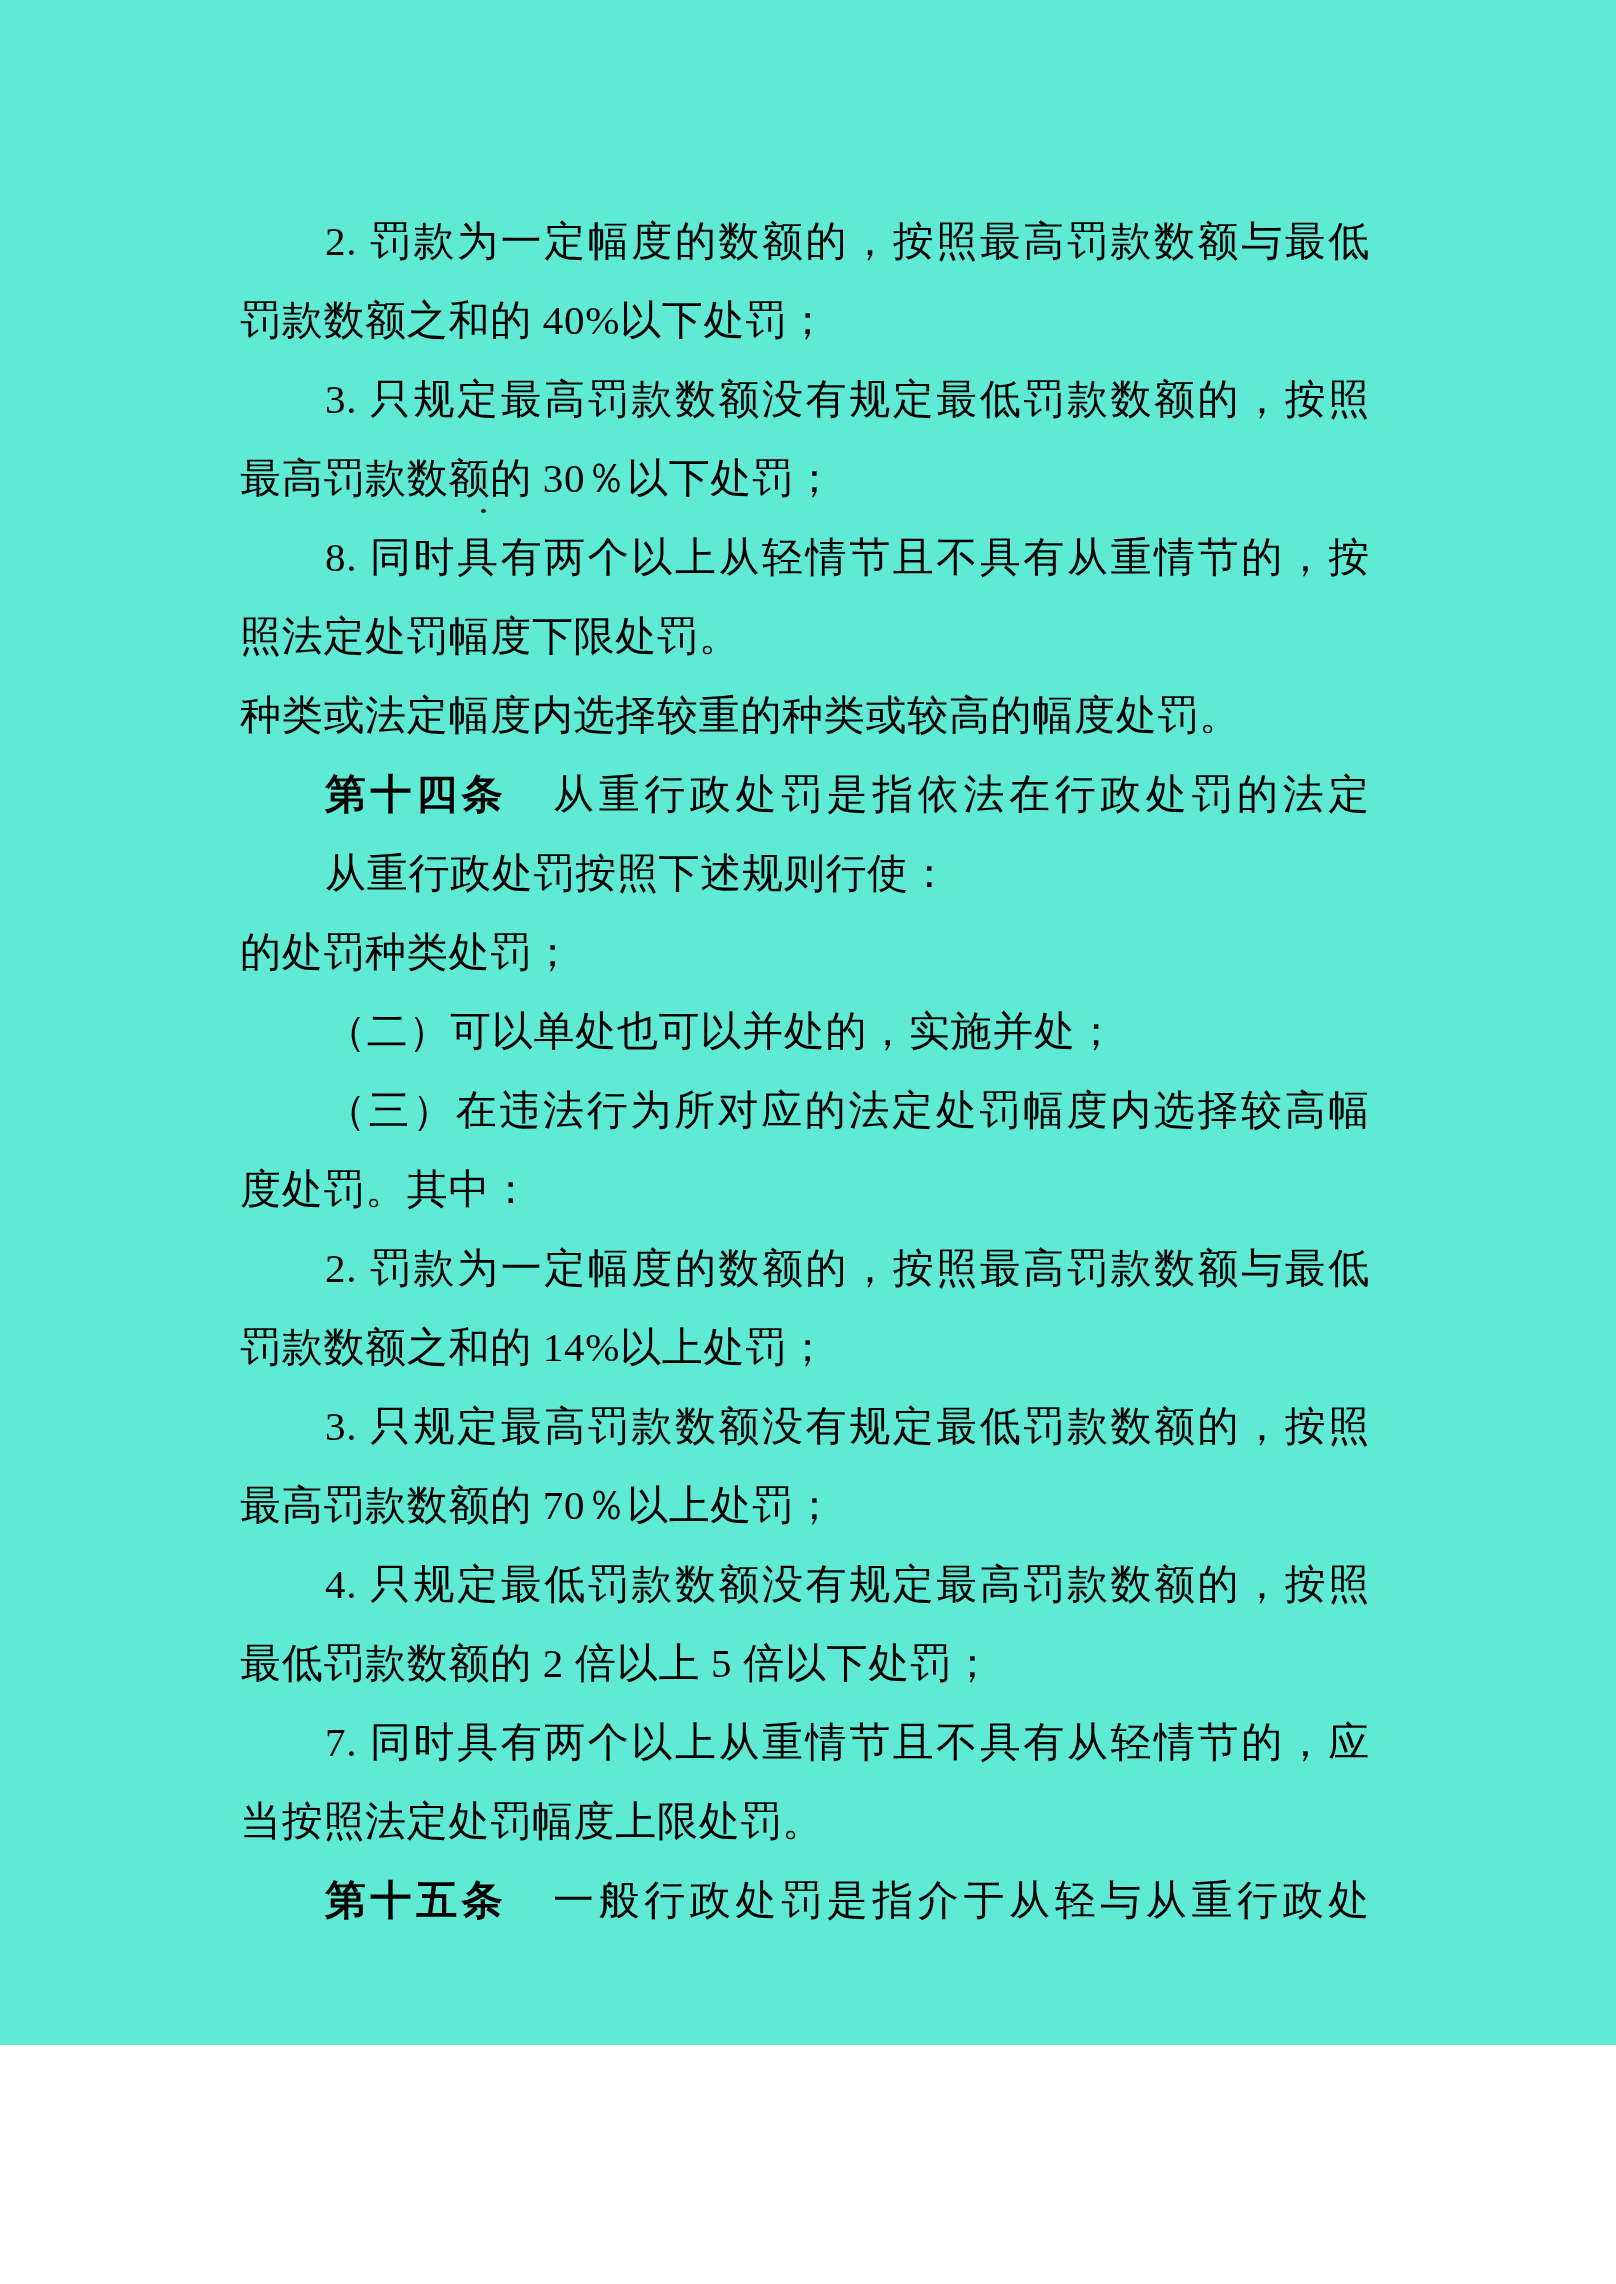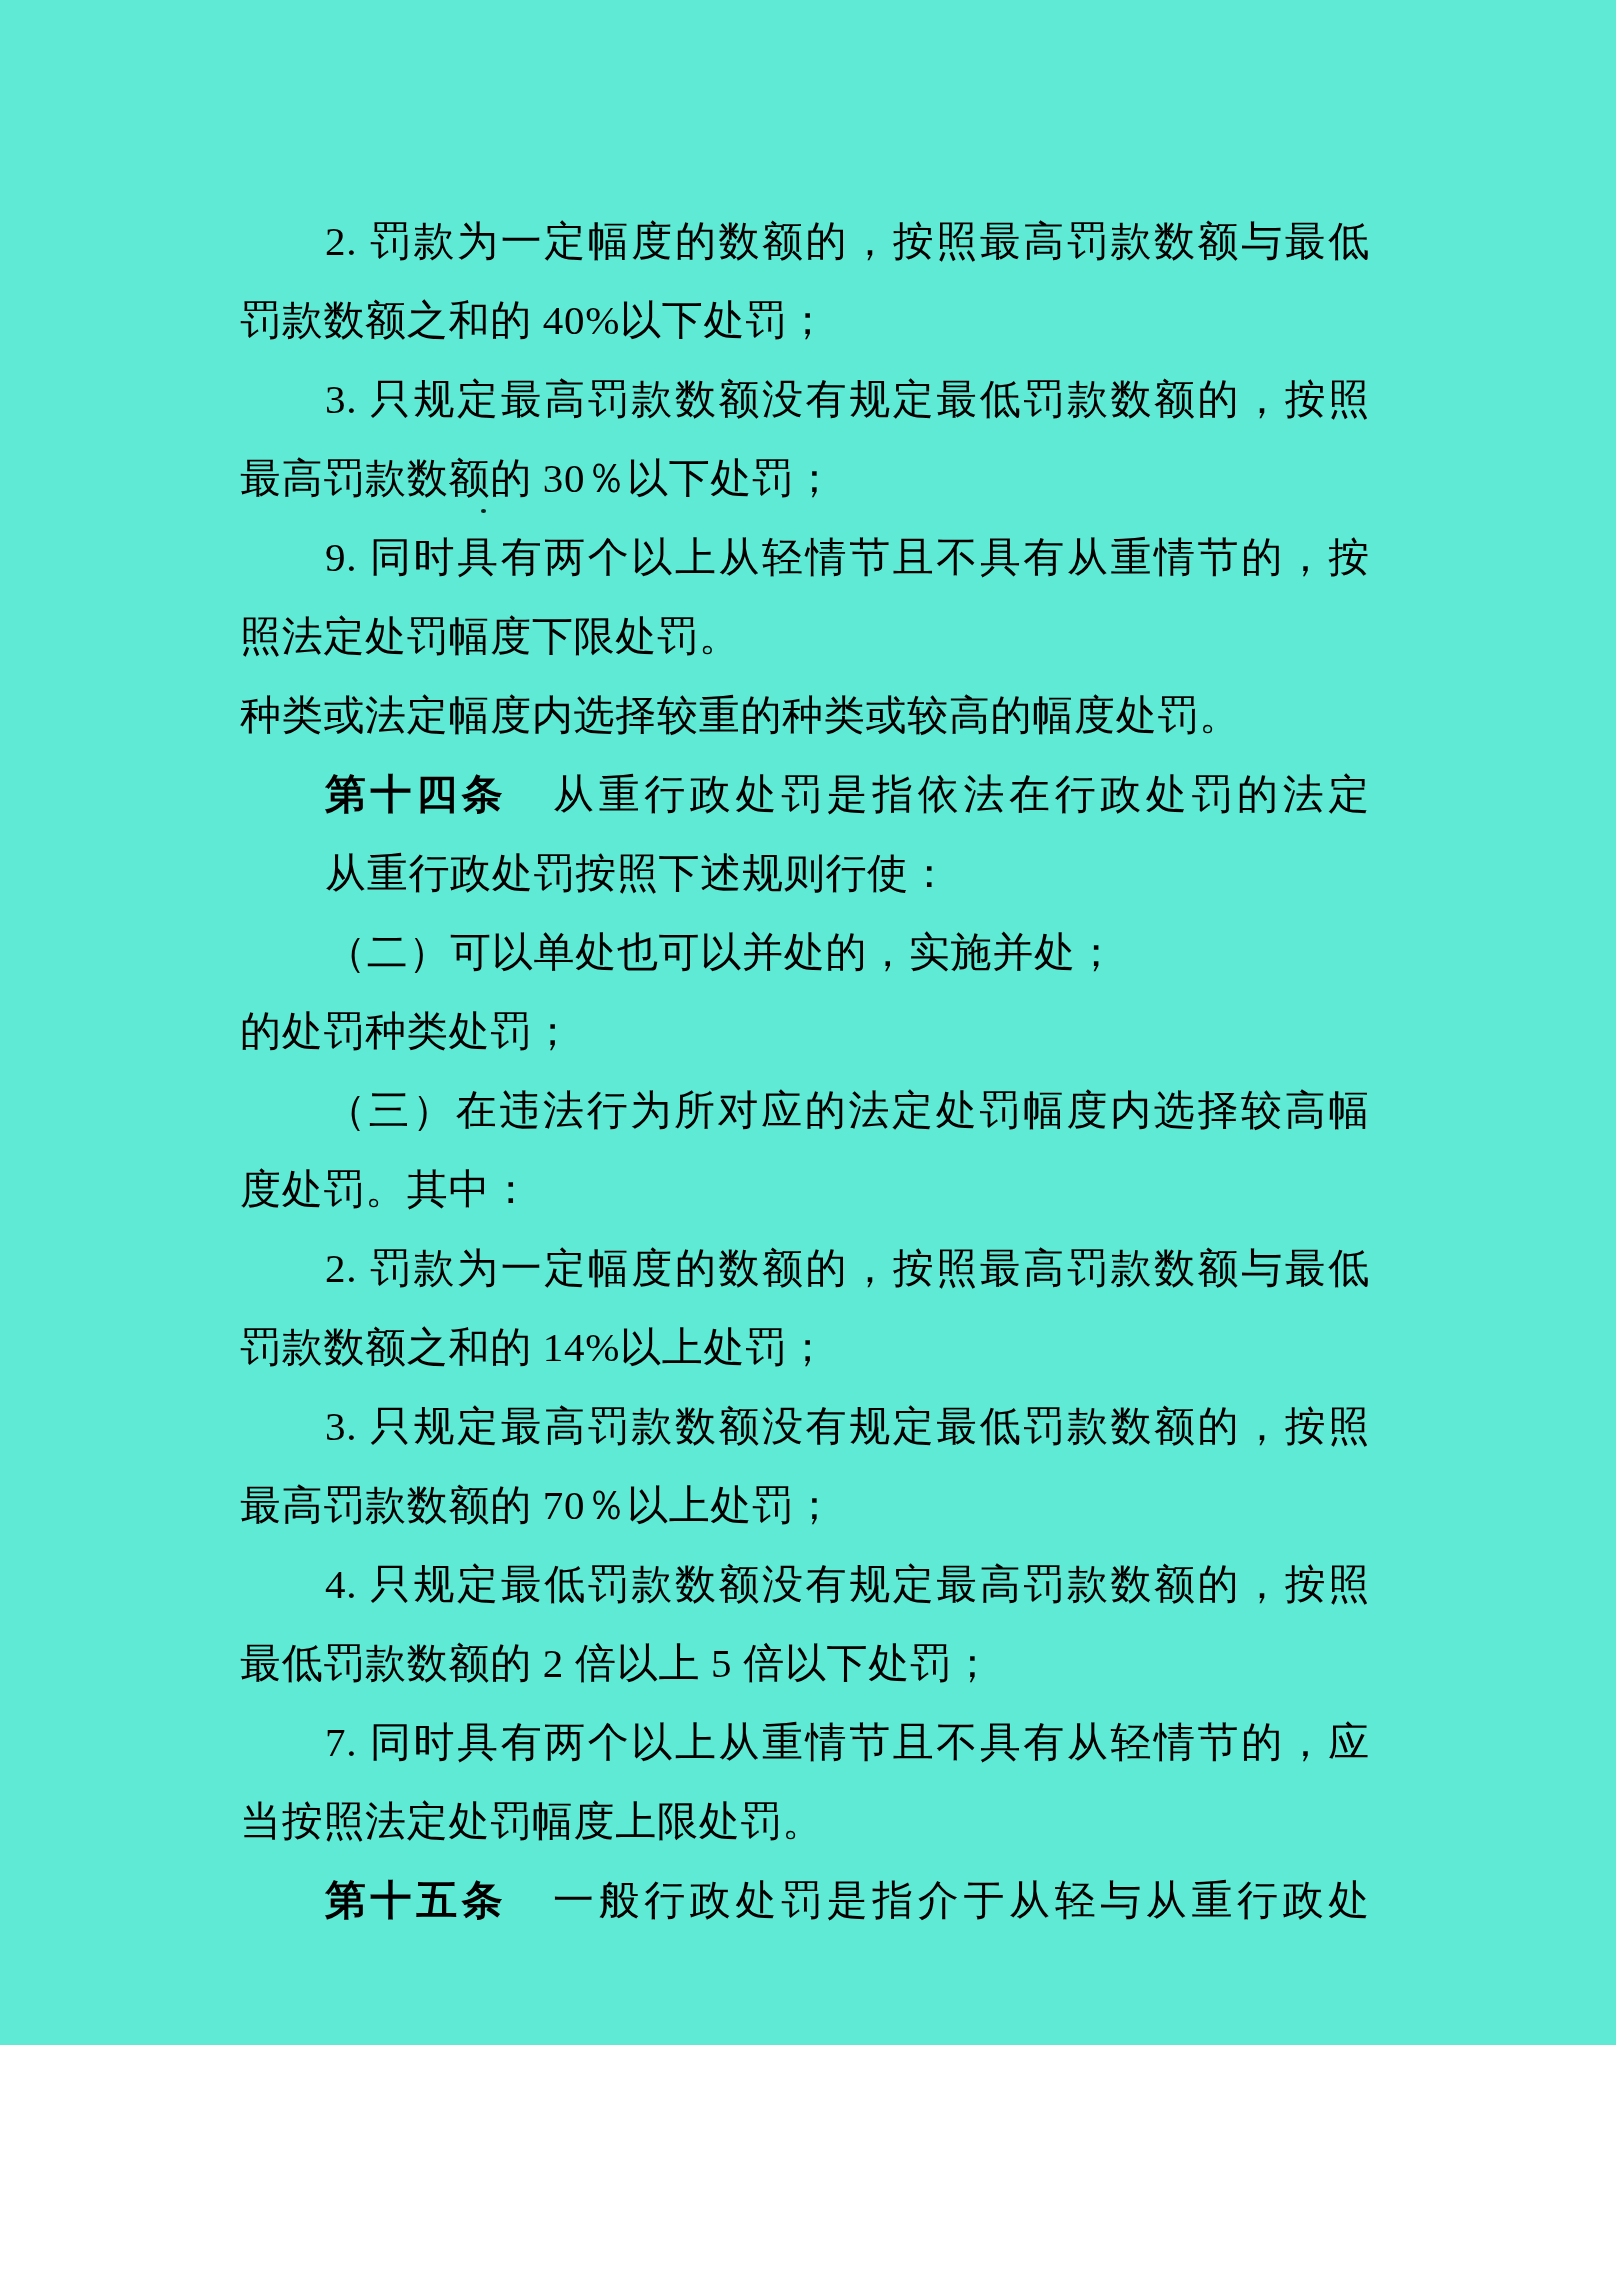--- a/index.html
+++ b/index.html
@@ -66,27 +66,27 @@
 </style>
 </head>
 <body>
 
 <div class="page">
   <div class="textblock">
     <div class="line indent full">2. 罚款为一定幅度的数额的，按照最高罚款数额与最低</div>
     <div class="line">罚款数额之和的 40%以下处罚；</div>
     <div class="line indent full">3. 只规定最高罚款数额没有规定最低罚款数额的，按照</div>
     <div class="line">最高罚款数额的 30％以下处罚；</div>
-    <div class="line indent full">9. 同时具有两个以上从轻情节且不具有从重情节的，按</div>
+    <div class="line indent full">8. 同时具有两个以上从轻情节且不具有从重情节的，按</div>
     <div class="line">照法定处罚幅度下限处罚。</div>
     <div class="line">种类或法定幅度内选择较重的种类或较高的幅度处罚。</div>
     <div class="line indent full"><span class="heading-bold">第十四条</span><span>　从重行政处罚是指依法在行政处罚的法定</span></div>
     <div class="line indent">从重行政处罚按照下述规则行使：</div>
+    <div class="line">的处罚种类处罚；</div>
     <div class="line indent">（二）可以单处也可以并处的，实施并处；</div>
-    <div class="line">的处罚种类处罚；</div>
     <div class="line indent full">（三）在违法行为所对应的法定处罚幅度内选择较高幅</div>
     <div class="line">度处罚。其中：</div>
     <div class="line indent full">2. 罚款为一定幅度的数额的，按照最高罚款数额与最低</div>
     <div class="line">罚款数额之和的 14%以上处罚；</div>
     <div class="line indent full">3. 只规定最高罚款数额没有规定最低罚款数额的，按照</div>
     <div class="line">最高罚款数额的 70％以上处罚；</div>
     <div class="line indent full">4. 只规定最低罚款数额没有规定最高罚款数额的，按照</div>
     <div class="line">最低罚款数额的 2 倍以上 5 倍以下处罚；</div>
     <div class="line indent full">7. 同时具有两个以上从重情节且不具有从轻情节的，应</div>
     <div class="line">当按照法定处罚幅度上限处罚。</div>

